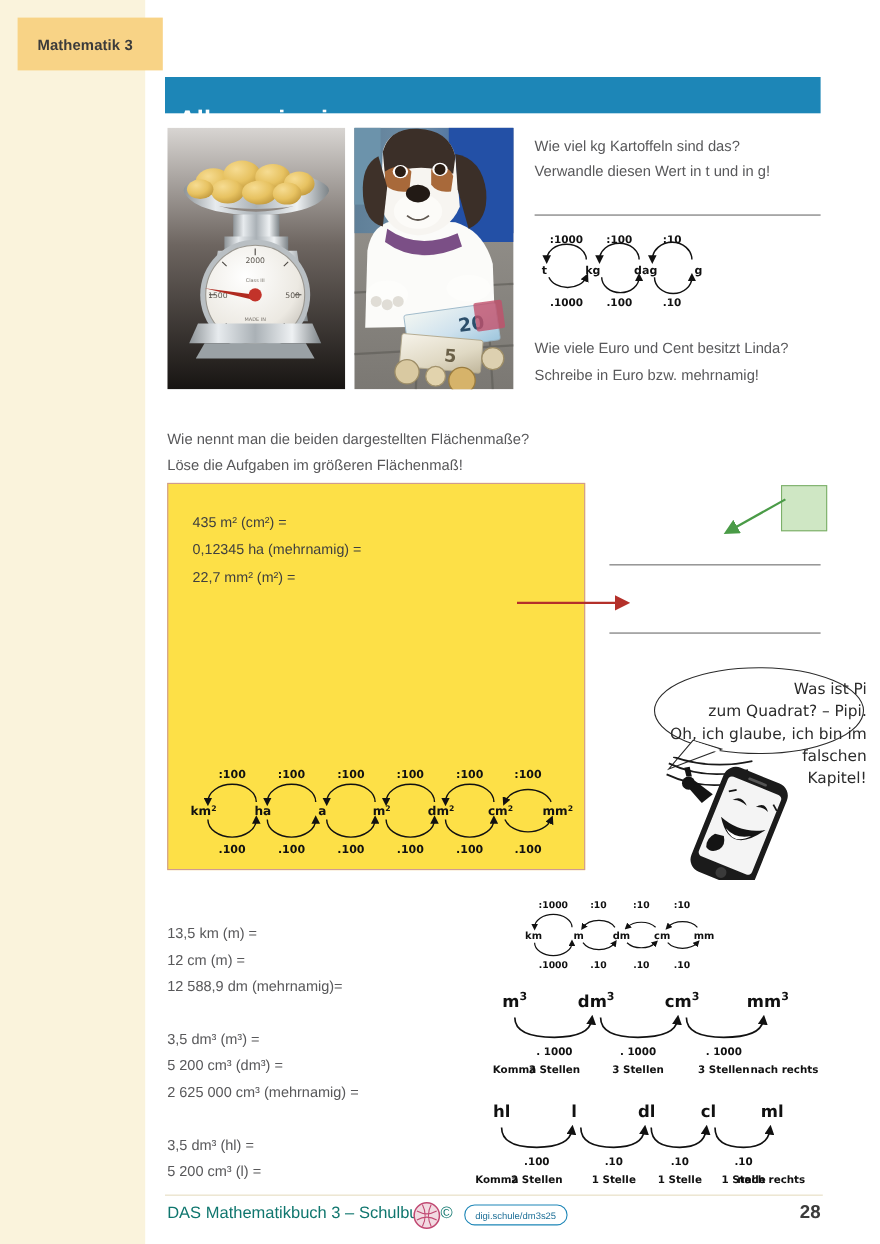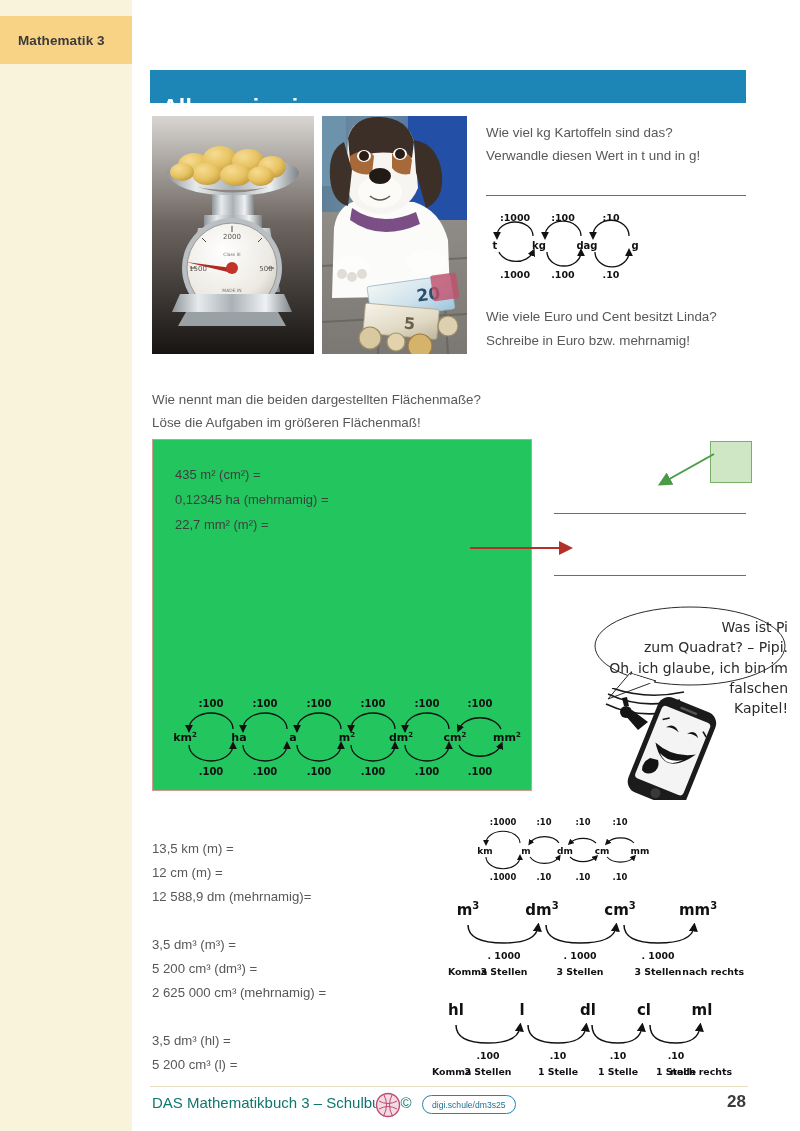--- a/index.html
+++ b/index.html
@@ -12,21 +12,21 @@
     color:#4a4a4a;
   }
   .page{position:absolute;inset:0;}
 
   
   .margin-strip{
     position:absolute;left:0;top:0;width:132px;height:1131px;
     background:#faf3dc;
   }
   .subject-tab{
-    position:absolute;left:0;top:16px;width:132px;height:48px;
+    position:absolute;left:16px;top:16px;width:132px;height:48px;
     background:#f8d386;
     display:flex;align-items:center;
   }
   .subject-tab span{
     font-size:13.5px;font-weight:bold;color:#3b3b3b;
     padding-left:18px;letter-spacing:.1px;
   }
 
   
   .content{position:absolute;left:150px;top:0;width:598px;height:1131px;}
@@ -57,21 +57,21 @@
     position:absolute;height:1px;background:#6d6d6d;
   }
 
   
   .chain{position:absolute;}
   .chain svg{display:block;}
 
   
   .pink-panel{
     position:absolute;left:2px;top:439px;width:380px;height:352px;
-    background:#22c55e;border:1px solid #cf9b92;box-sizing:border-box;
+    background:#fde047;border:1px solid #cf9b92;box-sizing:border-box;
   }
   .pink-line{
     position:absolute;font-size:13px;color:#3f3f3f;white-space:nowrap;
   }
 
   
   .green-square{
     position:absolute;left:560px;top:441px;width:42px;height:42px;
     background:#cfe7c4;border:1px solid #7cb06a;box-sizing:border-box;
   }

